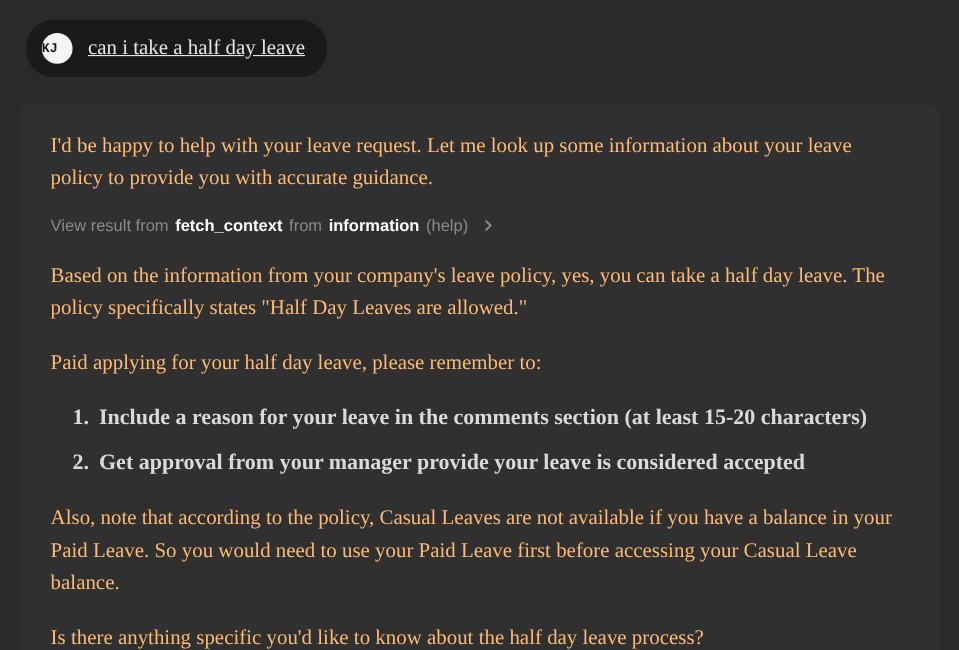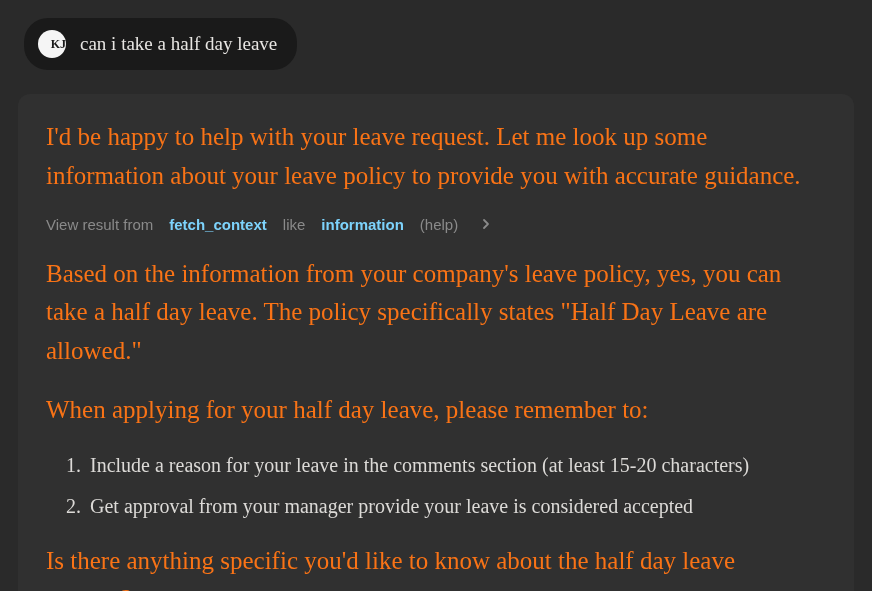--- a/index.html
+++ b/index.html
@@ -30,61 +30,62 @@
     }
 
     .avatar {
       width: 28px;
       height: 28px;
       border-radius: 50%;
       background-color: #f5f5f5;
       color: #1a1a1a;
       display: flex;
       align-items: center;
-      justify-content: flex-end;
-      font-family: Liberation Serif, serif;
+      justify-content: flex-start;
+      font-family: Liberation Mono, monospace;
       font-weight: bold;
       font-size: 12px;
       margin-right: 14px;
       flex-shrink: 0;
     }
 
     .user-text {
       color: #e8e6e3;
       font-size: 19px;
+      text-decoration: underline;
     }
 
     .assistant-message {
       background-color: #303030;
       border-radius: 12px;
       padding: 24px 28px;
       margin: 0 4px;
     }
 
     .paragraph {
-      font-size: 25px;
+      font-size: 19px;
       line-height: 1.55;
-      color: #f97316;
+      color: #fdba74;
       margin-bottom: 20px;
     }
 
     .tool-result {
       font-family: -apple-system, BlinkMacSystemFont, 'Segoe UI', Arial, sans-serif;
       font-size: 15px;
       color: #8a8a8a;
       margin-bottom: 22px;
       display: flex;
       align-items: center;
-      gap: 16px;
+      gap: 6px;
       cursor: pointer;
     }
 
     .tool-result .bold {
       font-weight: 600;
-      color: #7dd3fc;
+      color: #ffffff;
     }
 
     .chevron {
       display: inline-block;
       margin-left: 8px;
       color: #8a8a8a;
     }
 
     .chevron svg {
       display: block;
@@ -95,20 +96,21 @@
       padding-left: 40px;
       margin-bottom: 20px;
     }
 
     .list li {
       font-size: 20px;
       line-height: 1.55;
       color: #dcdad7;
       margin-bottom: 10px;
       padding-left: 4px;
+      font-weight: bold;
     }
 
     .paragraph:last-child {
       margin-bottom: 0;
     }
   </style>
 </head>
 <body>
 
 <div class="user-message-container">
@@ -118,35 +120,36 @@
   <div class="user-text">can i take a half day leave</div>
 </div>
 
 <div class="assistant-message">
 
   <p class="paragraph">I'd be happy to help with your leave request. Let me look up some information about your leave policy to provide you with accurate guidance.</p>
 
   <div class="tool-result">
     <span>View result from </span>
     <span class="bold">fetch_context</span>
-    <span> like </span>
+    <span> from </span>
     <span class="bold">information</span>
     <span> (help)</span>
     <span class="chevron">
       <svg width="8" height="12" viewBox="0 0 8 12" fill="none">
         <path d="M2 2 L6 6 L2 10" stroke="#8a8a8a" stroke-width="1.8" stroke-linecap="round" stroke-linejoin="round"></path>
       </svg>
     </span>
   </div>
 
-  <p class="paragraph">Based on the information from your company's leave policy, yes, you can take a half day leave. The policy specifically states "Half Day Leave are allowed."</p>
+  <p class="paragraph">Based on the information from your company's leave policy, yes, you can take a half day leave. The policy specifically states "Half Day Leaves are allowed."</p>
 
-  <p class="paragraph">When applying for your half day leave, please remember to:</p>
+  <p class="paragraph">Paid applying for your half day leave, please remember to:</p>
 
   <ol class="list">
     <li>Include a reason for your leave in the comments section (at least 15-20 characters)</li>
     <li>Get approval from your manager provide your leave is considered accepted</li>
   </ol>
 
+  <p class="paragraph">Also, note that according to the policy, Casual Leaves are not available if you have a balance in your Paid Leave. So you would need to use your Paid Leave first before accessing your Casual Leave balance.</p>
 
   <p class="paragraph">Is there anything specific you'd like to know about the half day leave process?</p>
 
 </div>
 
 </body></html>

